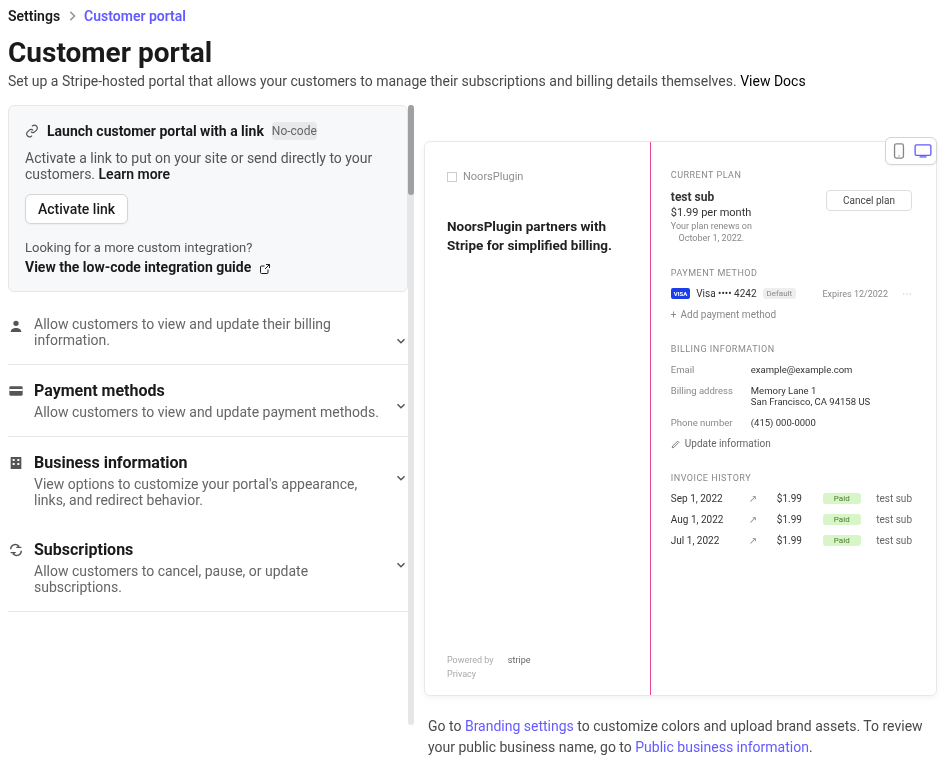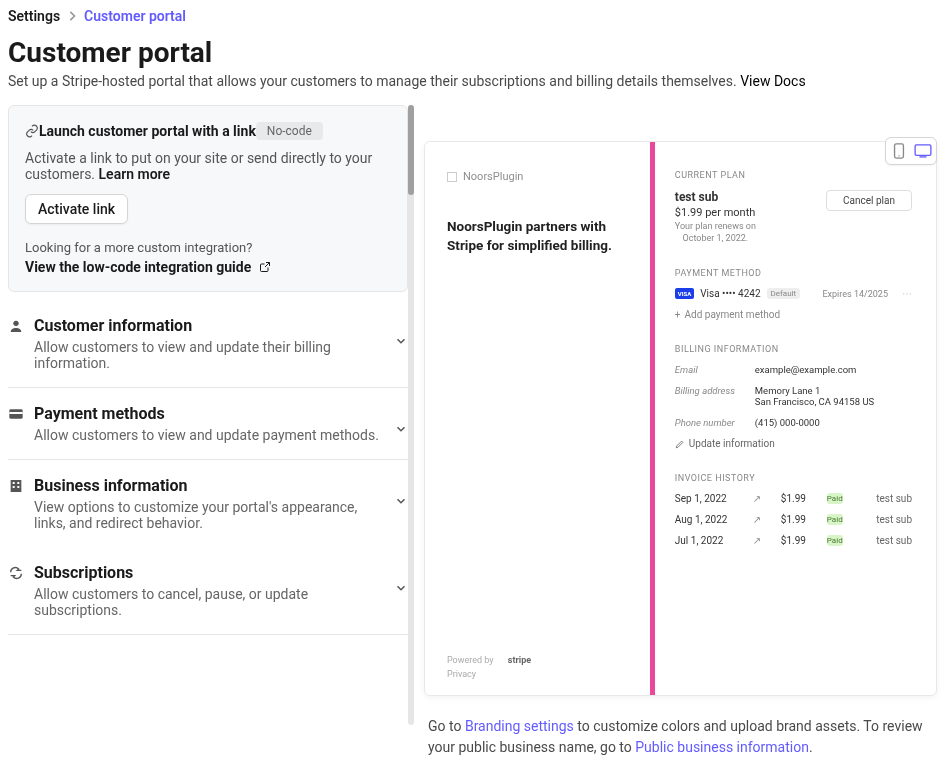--- a/index.html
+++ b/index.html
@@ -12,70 +12,70 @@
 h1 { font-size: 28px; font-weight: 700; margin-bottom: 4px; }
 .subtitle { color: #4a4a4a; font-size: 14px; margin-bottom: 16px; }
 .subtitle a { color: #000000; text-decoration: none; }
 .main { display: flex; gap: 16px; }
 .left { width: 400px; position: relative; }
 .right { flex: 1; }
 .scrollwrap { position: relative; }
 .scrollbar { position: absolute; right: -6px; top: 0; width: 6px; height: 620px; background: #e6e6e6; border-radius: 3px; }
 .scrollthumb { position: absolute; right: -6px; top: 0; width: 6px; height: 90px; background: #a0a0a0; border-radius: 3px; }
 .launch-card { background: #f6f8fa; border: 1px solid #e6e6e6; border-radius: 6px; padding: 16px; margin-bottom: 8px; }
-.launch-title-row { display: flex; align-items: center; margin-bottom: 10px; }
+.launch-title-row { display: flex; align-items: center; gap: 8px; margin-bottom: 10px; }
 .launch-title { font-weight: 700; font-size: 14px; }
 .link-ic { width: 14px; height: 14px; color: #555; }
-.badge { background: #e8e9eb; color: #666; font-size: 12px; padding: 2px 11px; border-radius: 4px; text-align: right; }
+.badge { background: #e8e9eb; color: #666; font-size: 12px; padding: 2px 0; border-radius: 4px; text-align: right; }
 .launch-desc { color: #555; font-size: 14px; margin-bottom: 4px; }
 .launch-desc a { color: #1a1a1a; font-weight: 600; text-decoration: none; }
 .btn { display: inline-block; background: #fff; border: 1px solid #d5d5d5; border-radius: 6px; padding: 6px 12px; font-size: 14px; font-weight: 500; color: #1a1a1a; box-shadow: 0 1px 2px rgba(0,0,0,0.05); margin-top: 8px; }
 .launch-lookfor { margin-top: 16px; font-size: 13px; color: #555; }
-.launch-loww { font-weight: 700; color: #1a1a1a; margin-top: 4px; display: inline-flex; align-items: center; gap: 8px; }
+.launch-loww { font-weight: 700; color: #1a1a1a; margin-top: 4px; display: inline-flex; align-items: flex-end; gap: 8px; }
 .section-row { border-bottom: 1px solid #e6e6e6; padding: 16px 0; display: flex; align-items: flex-start; }
 .section-icon { width: 16px; height: 16px; color: #555; margin-right: 10px; margin-top: 2px; flex-shrink: 0; }
 .section-body { flex: 1; }
 .section-title { font-weight: 700; font-size: 16px; margin-bottom: 4px; }
 .section-desc { color: #666; font-size: 14px; }
 .chevron { width: 14px; height: 14px; color: #555; margin-left: 8px; margin-top: 18px; flex-shrink: 0; }
 .preview-panel { background: #fff; position: relative; }
 .device-switch { position: absolute; right: 0; top: -4px; display: flex; gap: 6px; border: 1px solid #d5d5d5; border-radius: 6px; padding: 4px; background: #fff; box-shadow: 0 1px 2px rgba(0,0,0,0.05); }
 .device-switch .dev { width: 18px; height: 18px; display: flex; align-items: center; justify-content: center; }
 .device-switch .dev.active { color: #635bff; }
 .device-switch .dev.inactive { color: #888; }
 .preview-container { margin-top: 36px; width: 100%; border: 1px solid #e8e8e8; border-radius: 6px; box-shadow: 0 2px 6px rgba(0,0,0,0.05); height: 555px; overflow: hidden; display: flex; font-size: 11px; color: #333; }
 .pv-left { width: 44%; padding: 28px 20px 16px 22px; display: flex; flex-direction: column; }
-.pv-right { flex: 1; padding: 28px 24px 16px 20px; border-left: 5px solid #ec4899; font-size: 10.5px; }
+.pv-right { flex: 1; padding: 28px 24px 16px 20px; border-left: 1px solid #ec4899; font-size: 10.5px; }
 .pv-brand-row { display: flex; align-items: center; gap: 6px; color: #8f8f8f; font-size: 11px; margin-bottom: 34px; }
 .pv-brand-sq { width: 10px; height: 10px; border: 1px solid #ccc; }
 .pv-tagline { font-weight: 700; font-size: 13.5px; line-height: 1.4; color: #222; }
 .pv-footer { margin-top: auto; font-size: 9px; color: #aaa; }
-.pv-footer .stripe { color: #666; font-weight: 700; padding-left: 12px; }
+.pv-footer .stripe { color: #666; font-weight: 400; padding-left: 12px; }
 .pv-hdr { text-transform: uppercase; font-size: 9px; color: #888; letter-spacing: 0.5px; margin-bottom: 10px; }
 .pv-block { margin-bottom: 24px; }
 .pv-plan-row { display: flex; justify-content: space-between; align-items: flex-start; }
 .pv-plan-name { font-weight: 700; font-size: 12px; }
 .pv-plan-price { font-size: 11px; margin-top: 2px; }
 .pv-plan-renew { font-size: 9px; color: #888; margin-top: 2px; line-height: 1.3; text-align: center; }
 .pv-cancel { border: 1px solid #ddd; border-radius: 4px; padding: 4px 16px; font-size: 10px; background: #fff; color: #444; }
 .pv-pm-row { display: flex; align-items: center; gap: 6px; font-size: 10px; }
 .pv-visa { background: #1a3eea; color: #fff; font-size: 6px; font-weight: 700; padding: 2px 3px; border-radius: 2px; }
 .pv-default { background: #eee; color: #888; font-size: 8px; padding: 1px 4px; border-radius: 3px; }
 .pv-expires { margin-left: auto; color: #888; font-size: 9px; }
 .pv-dots { color: #ccc; margin-left: 8px; }
 .pv-add { color: #888; font-size: 10px; margin-top: 10px; display: flex; align-items: center; gap: 4px; }
 .pv-billing-row { display: flex; font-size: 9.5px; margin-bottom: 10px; }
-.pv-billing-label { width: 80px; color: #888; font-style: italic; }
+.pv-billing-label { width: 80px; color: #888; }
 .pv-billing-val { color: #333; }
 .pv-update { color: #666; font-size: 10px; display: flex; align-items: center; gap: 4px; margin-top: 4px; }
 .pv-inv-row { display: flex; align-items: center; font-size: 10px; margin-bottom: 10px; }
 .pv-inv-date { width: 78px; }
 .pv-inv-ext { width: 10px; color: #888; }
 .pv-inv-amt { margin-left: 18px; width: 40px;  }
-.pv-inv-paid { background: #d8f5c8; color: #4a7a2e; font-size: 8px; padding: 1px 0; border-radius: 3px; margin-left: 6px; }
+.pv-inv-paid { background: #d8f5c8; color: #4a7a2e; font-size: 8px; padding: 1px 11px; border-radius: 3px; margin-left: 6px; }
 .pv-inv-name { margin-left: auto; color: #666; }
 .footer-note { margin-top: 20px; color: #4a4a4a; font-size: 14px; line-height: 1.5; padding: 0 4px; }
 .footer-note a { color: #635bff; text-decoration: none; }
 svg { display: block; }
 </style>
 </head>
 <body>
 
 <div class="page">
 
@@ -128,21 +128,20 @@
 
 
         <div class="section-row">
           <span class="section-icon">
             <svg width="16" height="16" viewBox="0 0 24 24">
                 <circle cx="12" cy="8" r="4" fill="currentColor"></circle>
                 <path d="M4 21c0-4 4-6 8-6s8 2 8 6" fill="currentColor"></path>
               </svg>
           </span>
           <div class="section-body">
-            <div class="section-title">Customer information</div>
             <div class="section-desc">Allow customers to view and update their billing information.</div>
           </div>
           <span class="chevron">
             <svg width="14" height="14" viewBox="0 0 24 24">
                 <path d="M6 9l6 6 6-6" stroke="currentColor" stroke-width="2.5" fill="none"></path>
               </svg>
           </span>
         </div>
 
         <div class="section-row">
@@ -254,21 +253,21 @@
                 <div class="pv-cancel">Cancel plan</div>
               </div>
             </div>
 
             <div class="pv-block">
               <div class="pv-hdr">PAYMENT METHOD</div>
               <div class="pv-pm-row">
                 <span class="pv-visa">VISA</span>
                 <span>Visa •••• 4242</span>
                 <span class="pv-default">Default</span>
-                <span class="pv-expires">Expires 14/2025</span>
+                <span class="pv-expires">Expires 12/2022</span>
                 <span class="pv-dots">⋯</span>
               </div>
               <div class="pv-add">
                 <span>+</span>
                 <span>Add payment method</span>
               </div>
             </div>
 
             <div class="pv-block">
               <div class="pv-hdr">BILLING INFORMATION</div>

